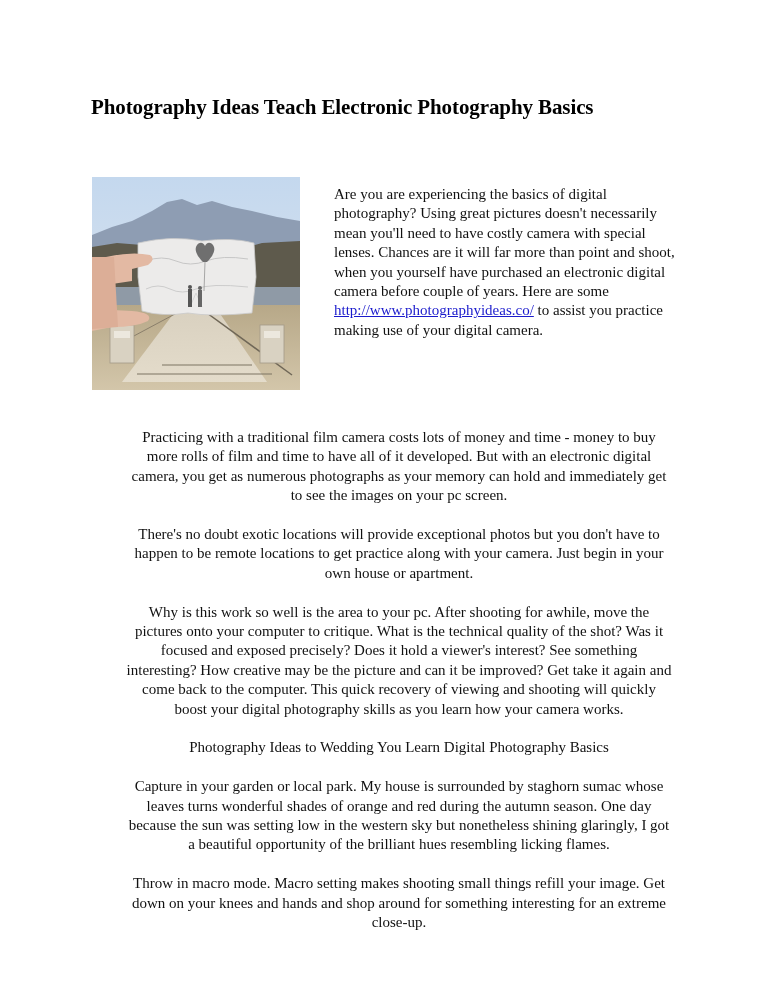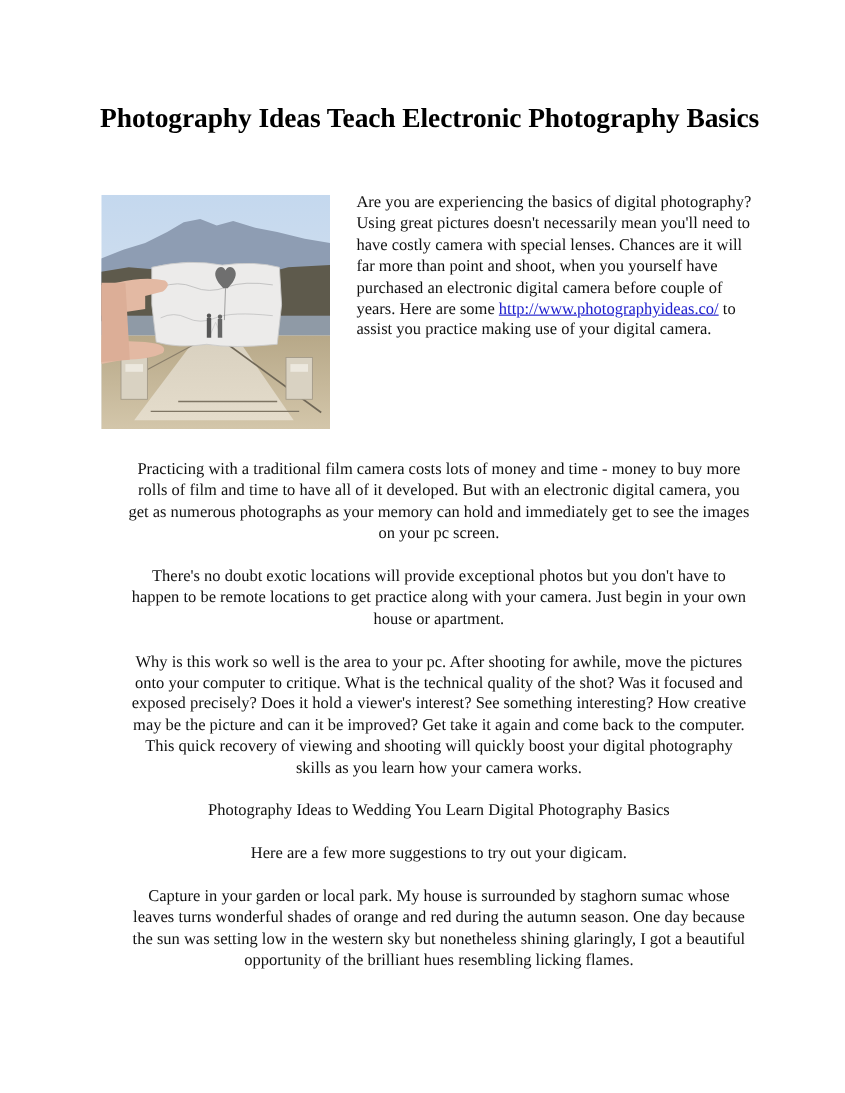--- a/index.html
+++ b/index.html
@@ -22,42 +22,42 @@
       width: 592px;
     }
     .title {
       position: absolute;
       left: 0;
       top: 91px;
       width: 600px;
       margin: 0;
       font-family: "Liberation Serif", serif;
       font-weight: bold;
-      font-size: 25px;
+      font-size: 21px;
       line-height: 33px;
       color: #000000;
       letter-spacing: -0.1px;
     }
     .photo {
       position: absolute;
       left: 1px;
       top: 177px;
       width: 208px;
       height: 213px;
       overflow: hidden;
     }
     .photo svg { display: block; }
     .side-col {
       position: absolute;
       left: 209px;
       top: 175px;
       width: 385px;
     }
     .para {
-      margin: 0;
+      margin: 10px;
       font-size: 15px;
       line-height: 19.4px;
       color: #111111;
       padding-left: 24px;
     }
     .side-col .para { margin-bottom: 19.4px; }
     .link {
       color: #1a1acc;
       text-decoration: underline;
     }
@@ -136,17 +136,17 @@
 
   <div class="side-col">
     <p class="para"><span>Are you are experiencing the basics of digital photography? Using great pictures doesn't necessarily mean you'll need to have costly camera with special lenses. Chances are it will far more than point and shoot, when you yourself have purchased an electronic digital camera before couple of years. Here are some </span><a class="link" href="#">http://www.photographyideas.co/</a><span> to assist you practice making use of your digital camera.</span></p>
   </div>
 
   <div class="body-col">
     <p class="para">Practicing with a traditional film camera costs lots of money and time - money to buy more rolls of film and time to have all of it developed. But with an electronic digital camera, you get as numerous photographs as your memory can hold and immediately get to see the images on your pc screen.</p>
     <p class="para">There's no doubt exotic locations will provide exceptional photos but you don't have to happen to be remote locations to get practice along with your camera. Just begin in your own house or apartment.</p>
     <p class="para">Why is this work so well is the area to your pc. After shooting for awhile, move the pictures onto your computer to critique. What is the technical quality of the shot? Was it focused and exposed precisely? Does it hold a viewer's interest? See something interesting? How creative may be the picture and can it be improved? Get take it again and come back to the computer. This quick recovery of viewing and shooting will quickly boost your digital photography skills as you learn how your camera works.</p>
     <p class="para">Photography Ideas to Wedding You Learn Digital Photography Basics</p>
-    <p class="para">Here are a few more suggestions to try out your digicam.</p>
     <p class="para">Capture in your garden or local park. My house is surrounded by staghorn sumac whose leaves turns wonderful shades of orange and red during the autumn season. One day because the sun was setting low in the western sky but nonetheless shining glaringly, I got a beautiful opportunity of the brilliant hues resembling licking flames.</p>
+    <p class="para">Throw in macro mode. Macro setting makes shooting small things refill your image. Get down on your knees and hands and shop around for something interesting for an extreme close-up.</p>
   </div>
 
 </div>
 
 </body></html>

